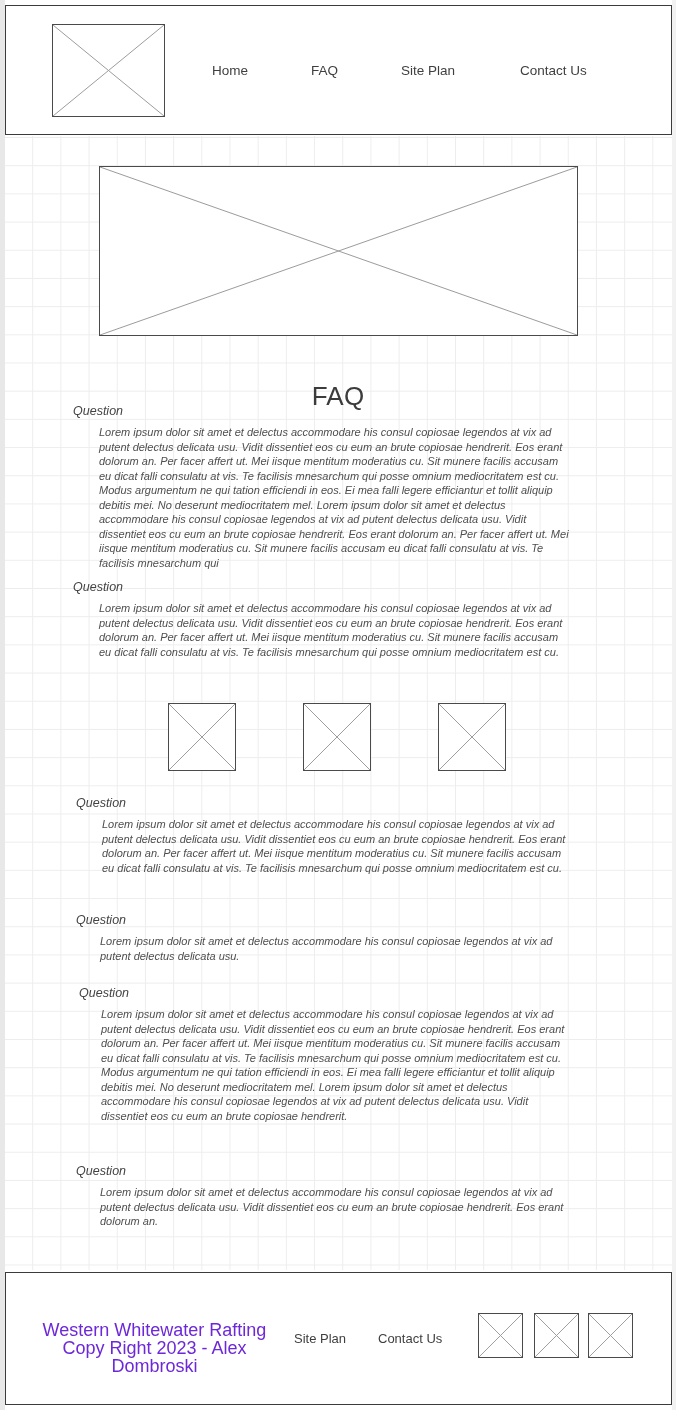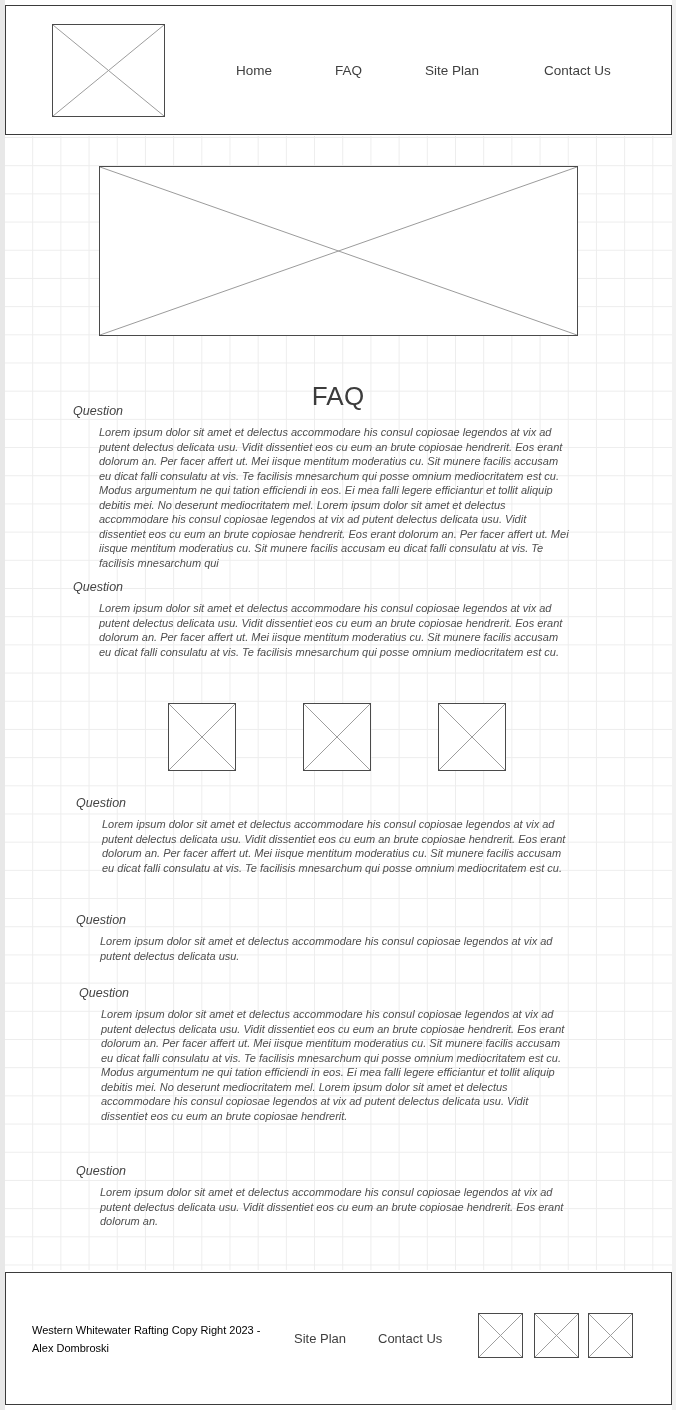--- a/index.html
+++ b/index.html
@@ -69,21 +69,21 @@
     height: 128px;
     display: flex;
     align-items: center;
   }
   .nav-item {
     font-size: 13.5px;
     color: #3f3f3f;
     white-space: nowrap;
     cursor: pointer;
   }
-  #nav-home      { margin-left: 40px; }
+  #nav-home      { margin-left: 16px; }
   #nav-faq       { margin-left: 63px; }
   #nav-siteplan  { margin-left: 63px; }
   #nav-contact   { margin-left: 65px; }
 
   
   #hero-placeholder {
     position: absolute;
     left: 99px; top: 166px;
     width: 479px; height: 170px;
   }
@@ -149,23 +149,24 @@
     position: absolute;
     left: 5px; top: 1272px;
     width: 667px; height: 133px;
     border: 1px solid #3b3b3b;
     background: #ffffff;
   }
   #footer-copyright {
     position: absolute;
     left: 26px; top: 48px;
     width: 245px;
-    font-size: 11px;
+    text-align: center;
+    font-size: 18px;
     line-height: 18px;
-    color: #000000;
+    color: #6d28d9;
   }
   .footer-link {
     position: absolute;
     top: 58px;
     font-size: 13px;
     color: #3f3f3f;
     white-space: nowrap;
     cursor: pointer;
   }
   #footer-link-siteplan { left: 288px; }

